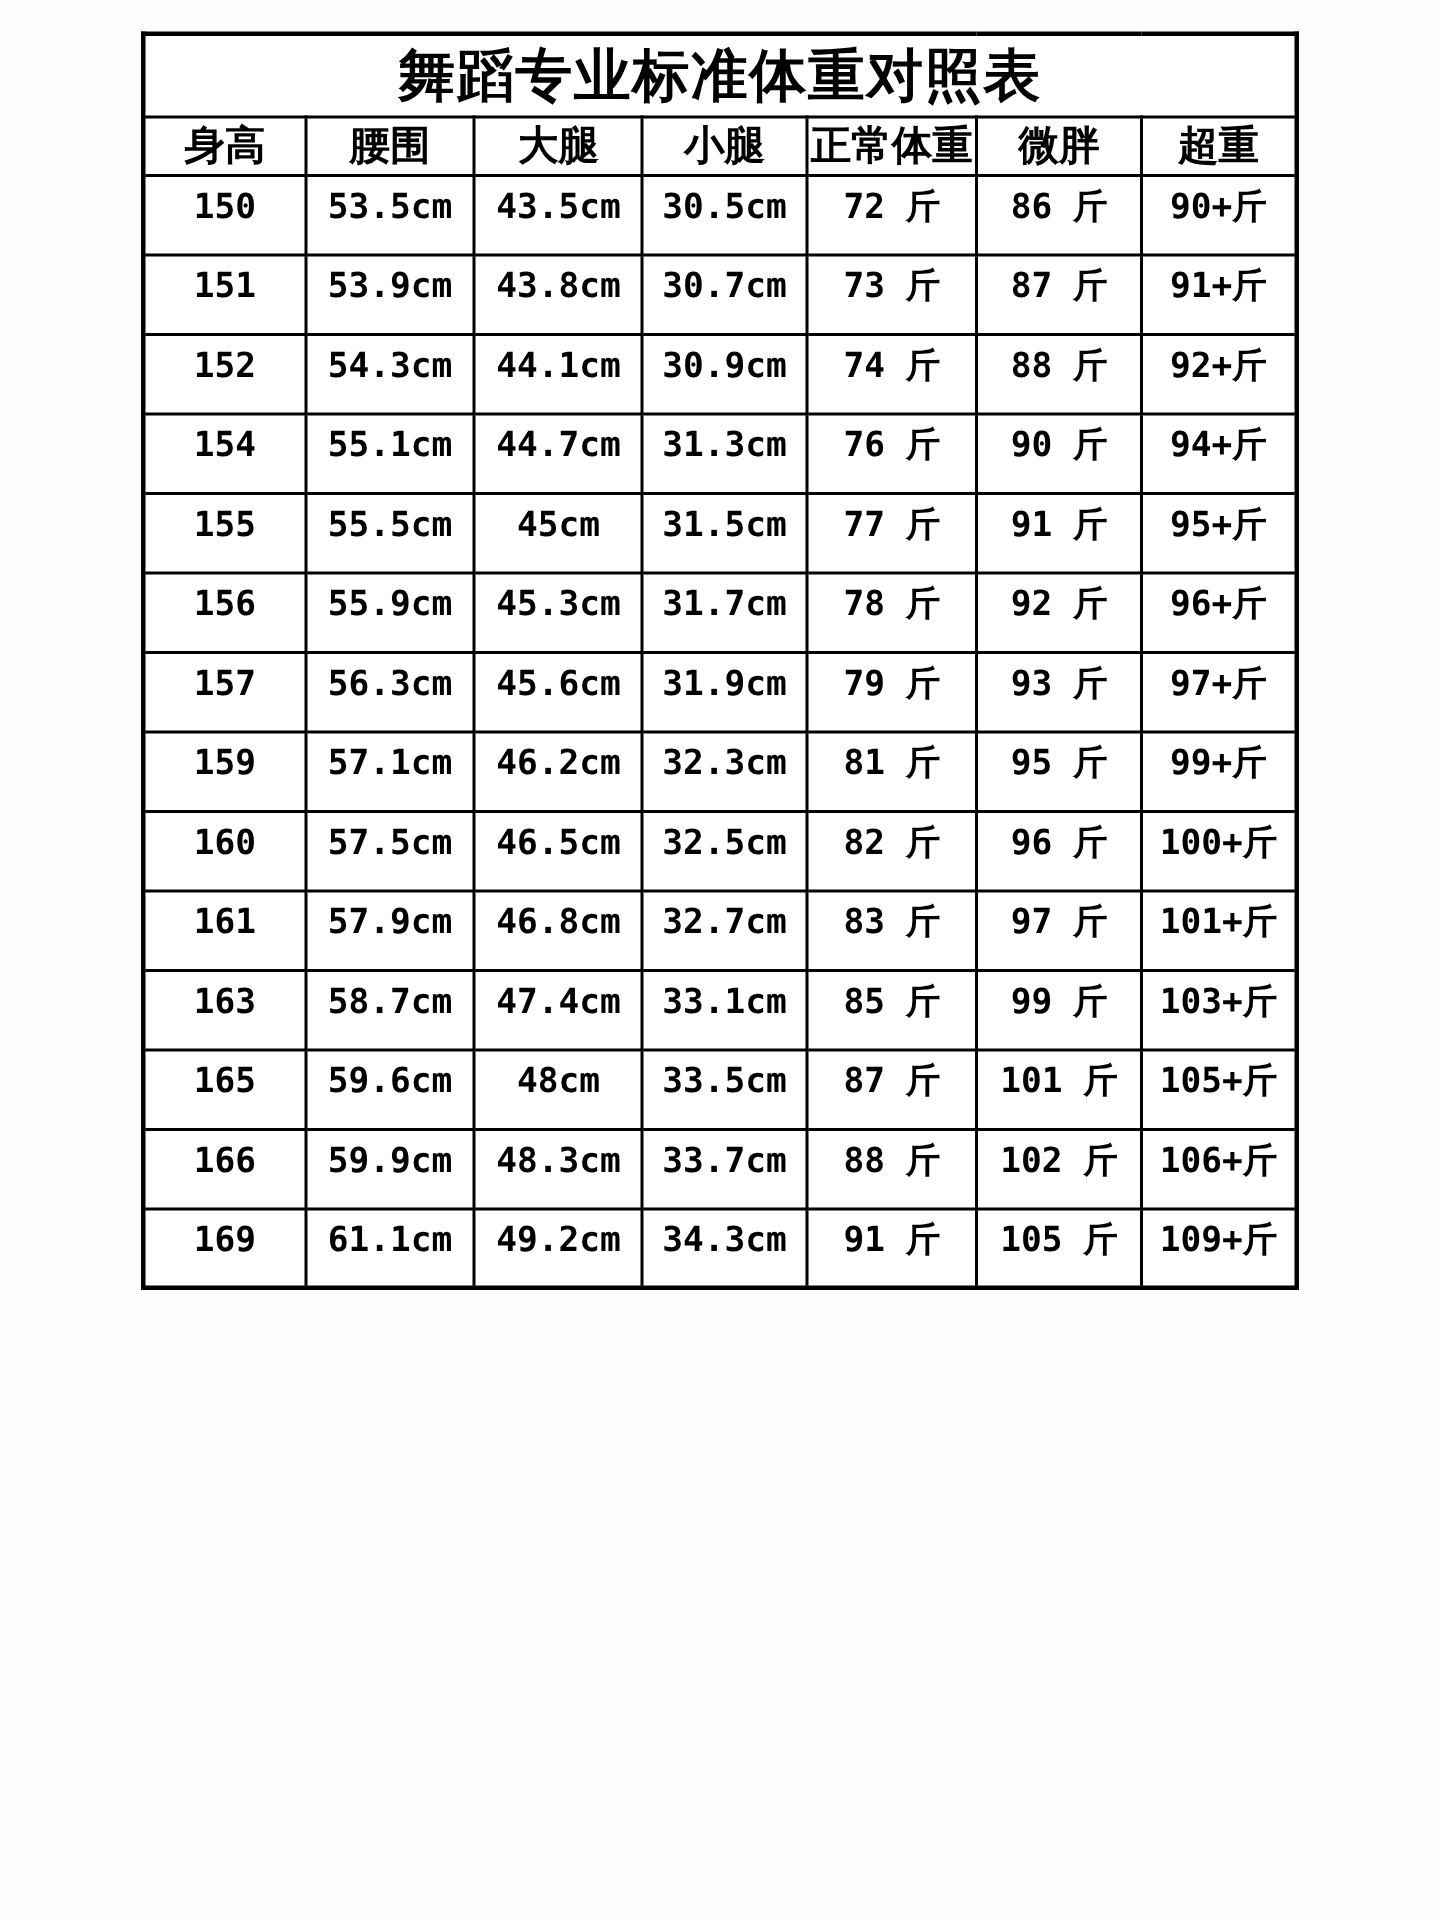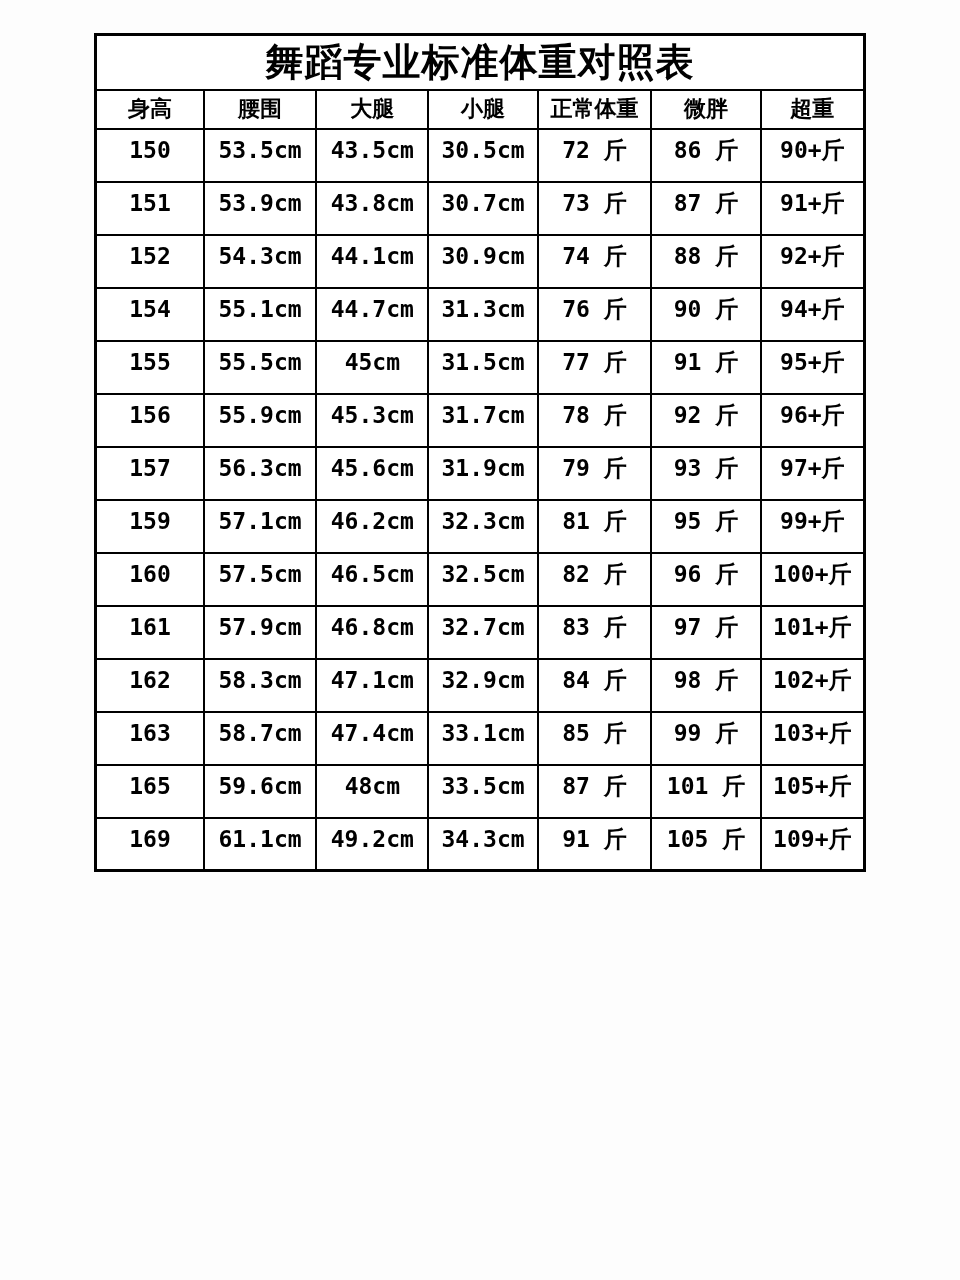--- a/index.html
+++ b/index.html
@@ -7,21 +7,21 @@
     width: 960px;
     height: 1280px;
     background: #fdfdfd;
     font-family: "DejaVu Sans Mono", "Liberation Mono", monospace;
     color: #000000;
     overflow: hidden;
   }
   .page {
     width: 960px;
     height: 1280px;
-    padding-top: 33px;
+    padding-top: 21px;
   }
   table.weight-table {
     border-collapse: collapse;
     table-layout: fixed;
     width: 772px;
     margin: 0 auto;
     background: #ffffff;
     border: 3px solid #000000;
   }
   table.weight-table th,
@@ -44,21 +44,21 @@
   th.title-cell {
     height: 55px;
     font-size: 38px;
     letter-spacing: 1px;
     vertical-align: middle;
     font-family: "DejaVu Sans", "Liberation Sans", sans-serif;
     font-weight: bold;
   }
   tr.header-row th {
     height: 39px;
-    font-size: 22px;
+    font-size: 27px;
     vertical-align: middle;
     font-family: "DejaVu Sans", "Liberation Sans", sans-serif;
   }
   tbody td {
     height: 53px;
     font-size: 23px;
     vertical-align: top;
     padding-top: 9px;
     line-height: 1;
   }
@@ -176,47 +176,47 @@
         <tr>
           <td>161</td>
           <td>57.9cm</td>
           <td>46.8cm</td>
           <td>32.7cm</td>
           <td>83 斤</td>
           <td>97 斤</td>
           <td>101+斤</td>
         </tr>
         <tr>
-          <td>162</td>
-          <td>58.3cm</td>
-          <td>47.1cm</td>
-          <td>32.9cm</td>
-          <td>84 斤</td>
-          <td>98 斤</td>
-          <td>102+斤</td>
-        </tr>
-        <tr>
           <td>163</td>
           <td>58.7cm</td>
           <td>47.4cm</td>
           <td>33.1cm</td>
           <td>85 斤</td>
           <td>99 斤</td>
           <td>103+斤</td>
         </tr>
         <tr>
           <td>165</td>
           <td>59.6cm</td>
           <td>48cm</td>
           <td>33.5cm</td>
           <td>87 斤</td>
           <td>101 斤</td>
           <td>105+斤</td>
         </tr>
         <tr>
+          <td>166</td>
+          <td>59.9cm</td>
+          <td>48.3cm</td>
+          <td>33.7cm</td>
+          <td>88 斤</td>
+          <td>102 斤</td>
+          <td>106+斤</td>
+        </tr>
+        <tr>
           <td>169</td>
           <td>61.1cm</td>
           <td>49.2cm</td>
           <td>34.3cm</td>
           <td>91 斤</td>
           <td>105 斤</td>
           <td>109+斤</td>
         </tr>
       </tbody>
   </table>

